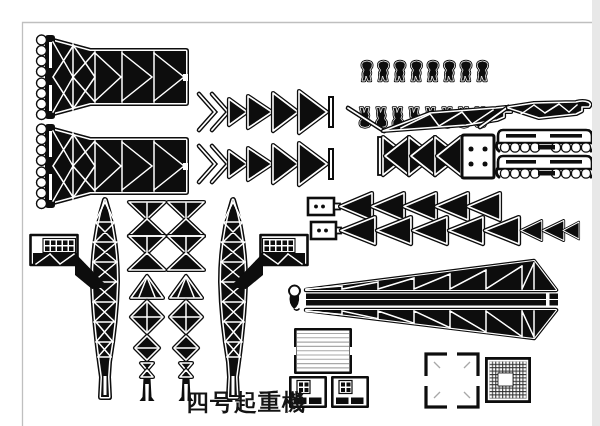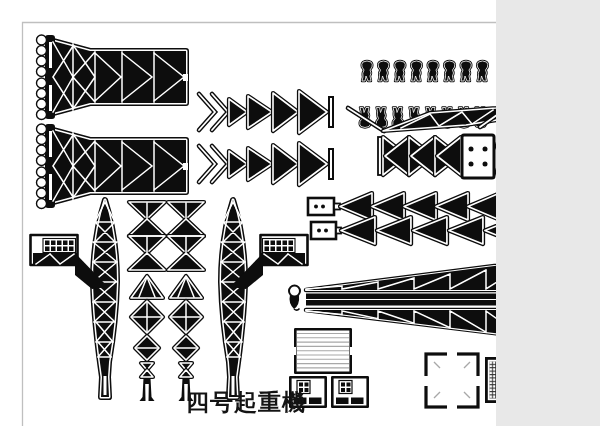--- a/index.html
+++ b/index.html
@@ -1,16 +1,16 @@
 <!DOCTYPE html>
 <html style="--paper: #ffffff; --ink: #0d0d0d; --louver: #a8a8a8;"><head>
 <meta charset="utf-8">
 <style>
   html,body{margin:0;padding:0;background:#e8e8e8;}
-  .sheet{position:relative;width:496px;height:426px;background:var(--paper,#fff);overflow:hidden;
+  .sheet{position:relative;width:592px;height:426px;background:var(--paper,#fff);overflow:hidden;
          font-family:"DejaVu Sans",sans-serif;}
   svg{display:block}
   .c1{fill:none;stroke:var(--ink,#0d0d0d);stroke-width:6;stroke-linejoin:round;stroke-linecap:round}
   .c2{fill:none;stroke:#fff;stroke-width:3;stroke-linejoin:round;stroke-linecap:round}
   .c3{fill:var(--ink,#0d0d0d)}
   .cut{fill:none;stroke:var(--ink,#0d0d0d);stroke-width:4.2;stroke-linejoin:round}
   .tri{fill:var(--ink,#0d0d0d);stroke:#fff;stroke-width:1.6;stroke-linejoin:round}
   .wl{stroke:#fff;stroke-width:1.5;fill:none;stroke-linecap:square}
   .hol1{fill:none;stroke:var(--ink,#0d0d0d);stroke-width:4.6;stroke-linecap:round}
   .hol2{fill:none;stroke:#fff;stroke-width:1.8;stroke-linecap:round}

